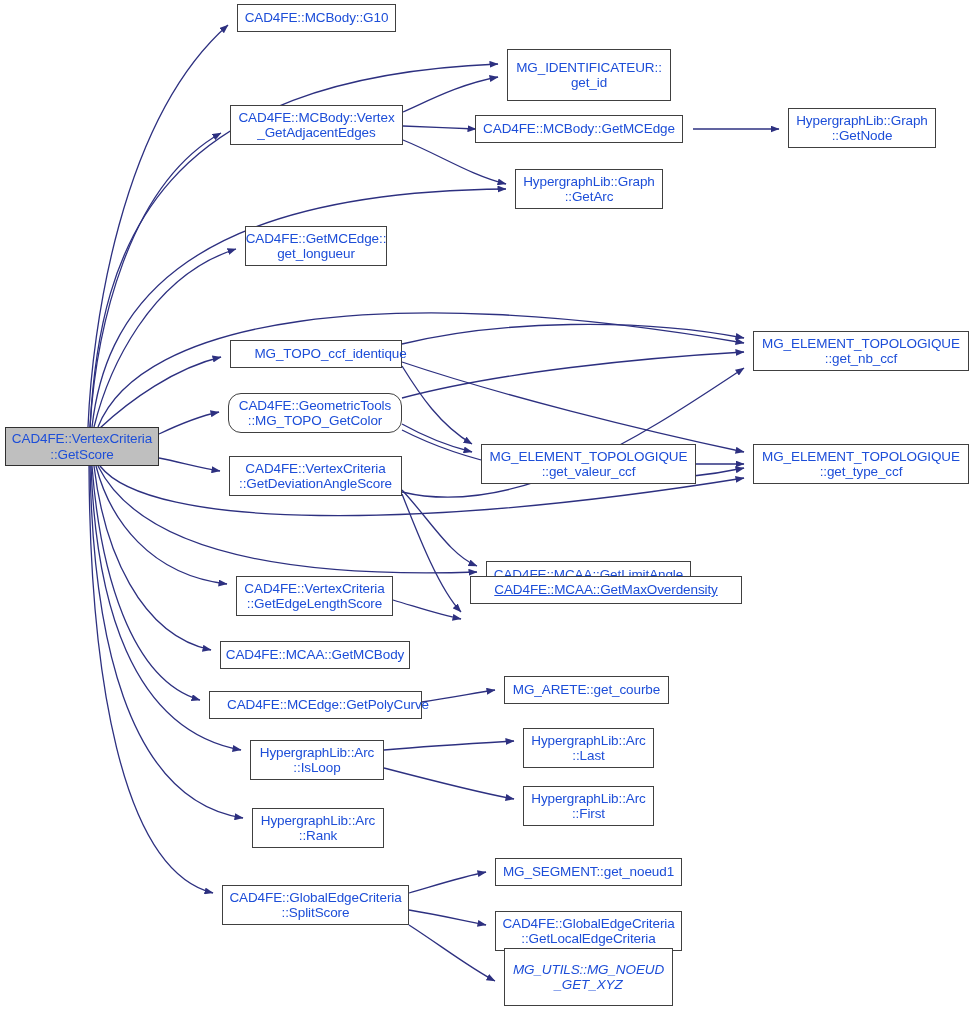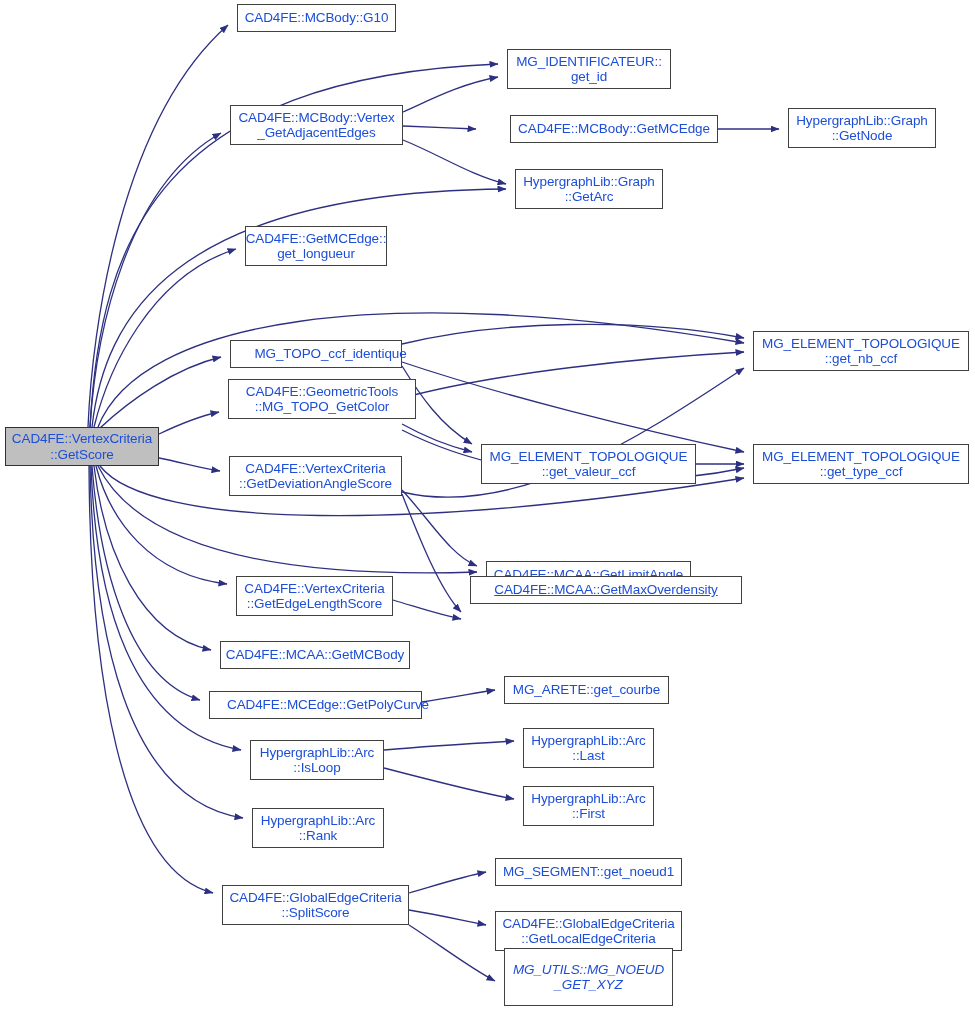--- a/index.html
+++ b/index.html
@@ -72,35 +72,35 @@
         <path d="M 384,768 C 430,780 480,793 514,799" marker-end="url(#arrowhead)" stroke="#2d3080"></path>
         <path d="M 409,893 C 440,884 465,876 486,872" marker-end="url(#arrowhead)" stroke="#2d3080"></path>
         <path d="M 409,910 C 440,915 465,921 486,925" marker-end="url(#arrowhead)" stroke="#2d3080"></path>
         <path d="M 409,925 C 440,945 470,968 495,981" marker-end="url(#arrowhead)" stroke="#2d3080"></path>
       </g>
   </svg>
   <div id="node-layer">
       <div class="node root" style="left: 5px; top: 427px; width: 154px; height: 39px;">CAD4FE::VertexCriteria
 ::GetScore</div>
       <div class="node" style="left: 237px; top: 4px; width: 159px; height: 28px;">CAD4FE::MCBody::G10</div>
-      <div class="node" style="left: 507px; top: 49px; width: 164px; height: 40px;">MG_IDENTIFICATEUR::
+      <div class="node" style="left: 507px; top: 49px; width: 164px; height: 52px;">MG_IDENTIFICATEUR::
 get_id</div>
       <div class="node" style="left: 230px; top: 105px; width: 173px; height: 40px;">CAD4FE::MCBody::Vertex
 _GetAdjacentEdges</div>
-      <div class="node" style="left: 510px; top: 115px; width: 208px; height: 28px;">CAD4FE::MCBody::GetMCEdge</div>
+      <div class="node" style="left: 475px; top: 115px; width: 208px; height: 28px;">CAD4FE::MCBody::GetMCEdge</div>
       <div class="node" style="left: 788px; top: 108px; width: 148px; height: 40px;">HypergraphLib::Graph
 ::GetNode</div>
       <div class="node" style="left: 515px; top: 169px; width: 148px; height: 40px;">HypergraphLib::Graph
 ::GetArc</div>
       <div class="node" style="left: 245px; top: 226px; width: 142px; height: 40px;">CAD4FE::GetMCEdge::
 get_longueur</div>
       <div class="node" style="left: 753px; top: 331px; width: 216px; height: 40px;">MG_ELEMENT_TOPOLOGIQUE
 ::get_nb_ccf</div>
       <div class="node" style="left: 230px; top: 340px; width: 172px; height: 28px; padding-left: 32px;">MG_TOPO_ccf_identique</div>
-      <div class="node" style="left: 228px; top: 379px; width: 188px; height: 40px;">CAD4FE::GeometricTools
+      <div class="node" style="left: 228px; top: 393px; width: 174px; height: 40px; border-radius: 13px;">CAD4FE::GeometricTools
 ::MG_TOPO_GetColor</div>
       <div class="node" style="left: 753px; top: 444px; width: 216px; height: 40px;">MG_ELEMENT_TOPOLOGIQUE
 ::get_type_ccf</div>
       <div class="node" style="left: 481px; top: 444px; width: 215px; height: 40px;">MG_ELEMENT_TOPOLOGIQUE
 ::get_valeur_ccf</div>
       <div class="node" style="left: 229px; top: 456px; width: 173px; height: 40px;">CAD4FE::VertexCriteria
 ::GetDeviationAngleScore</div>
       <div class="node" style="left: 486px; top: 561px; width: 205px; height: 28px;">CAD4FE::MCAA::GetLimitAngle</div>
       <div class="node" style="left: 236px; top: 576px; width: 157px; height: 40px;">CAD4FE::VertexCriteria
 ::GetEdgeLengthScore</div>

